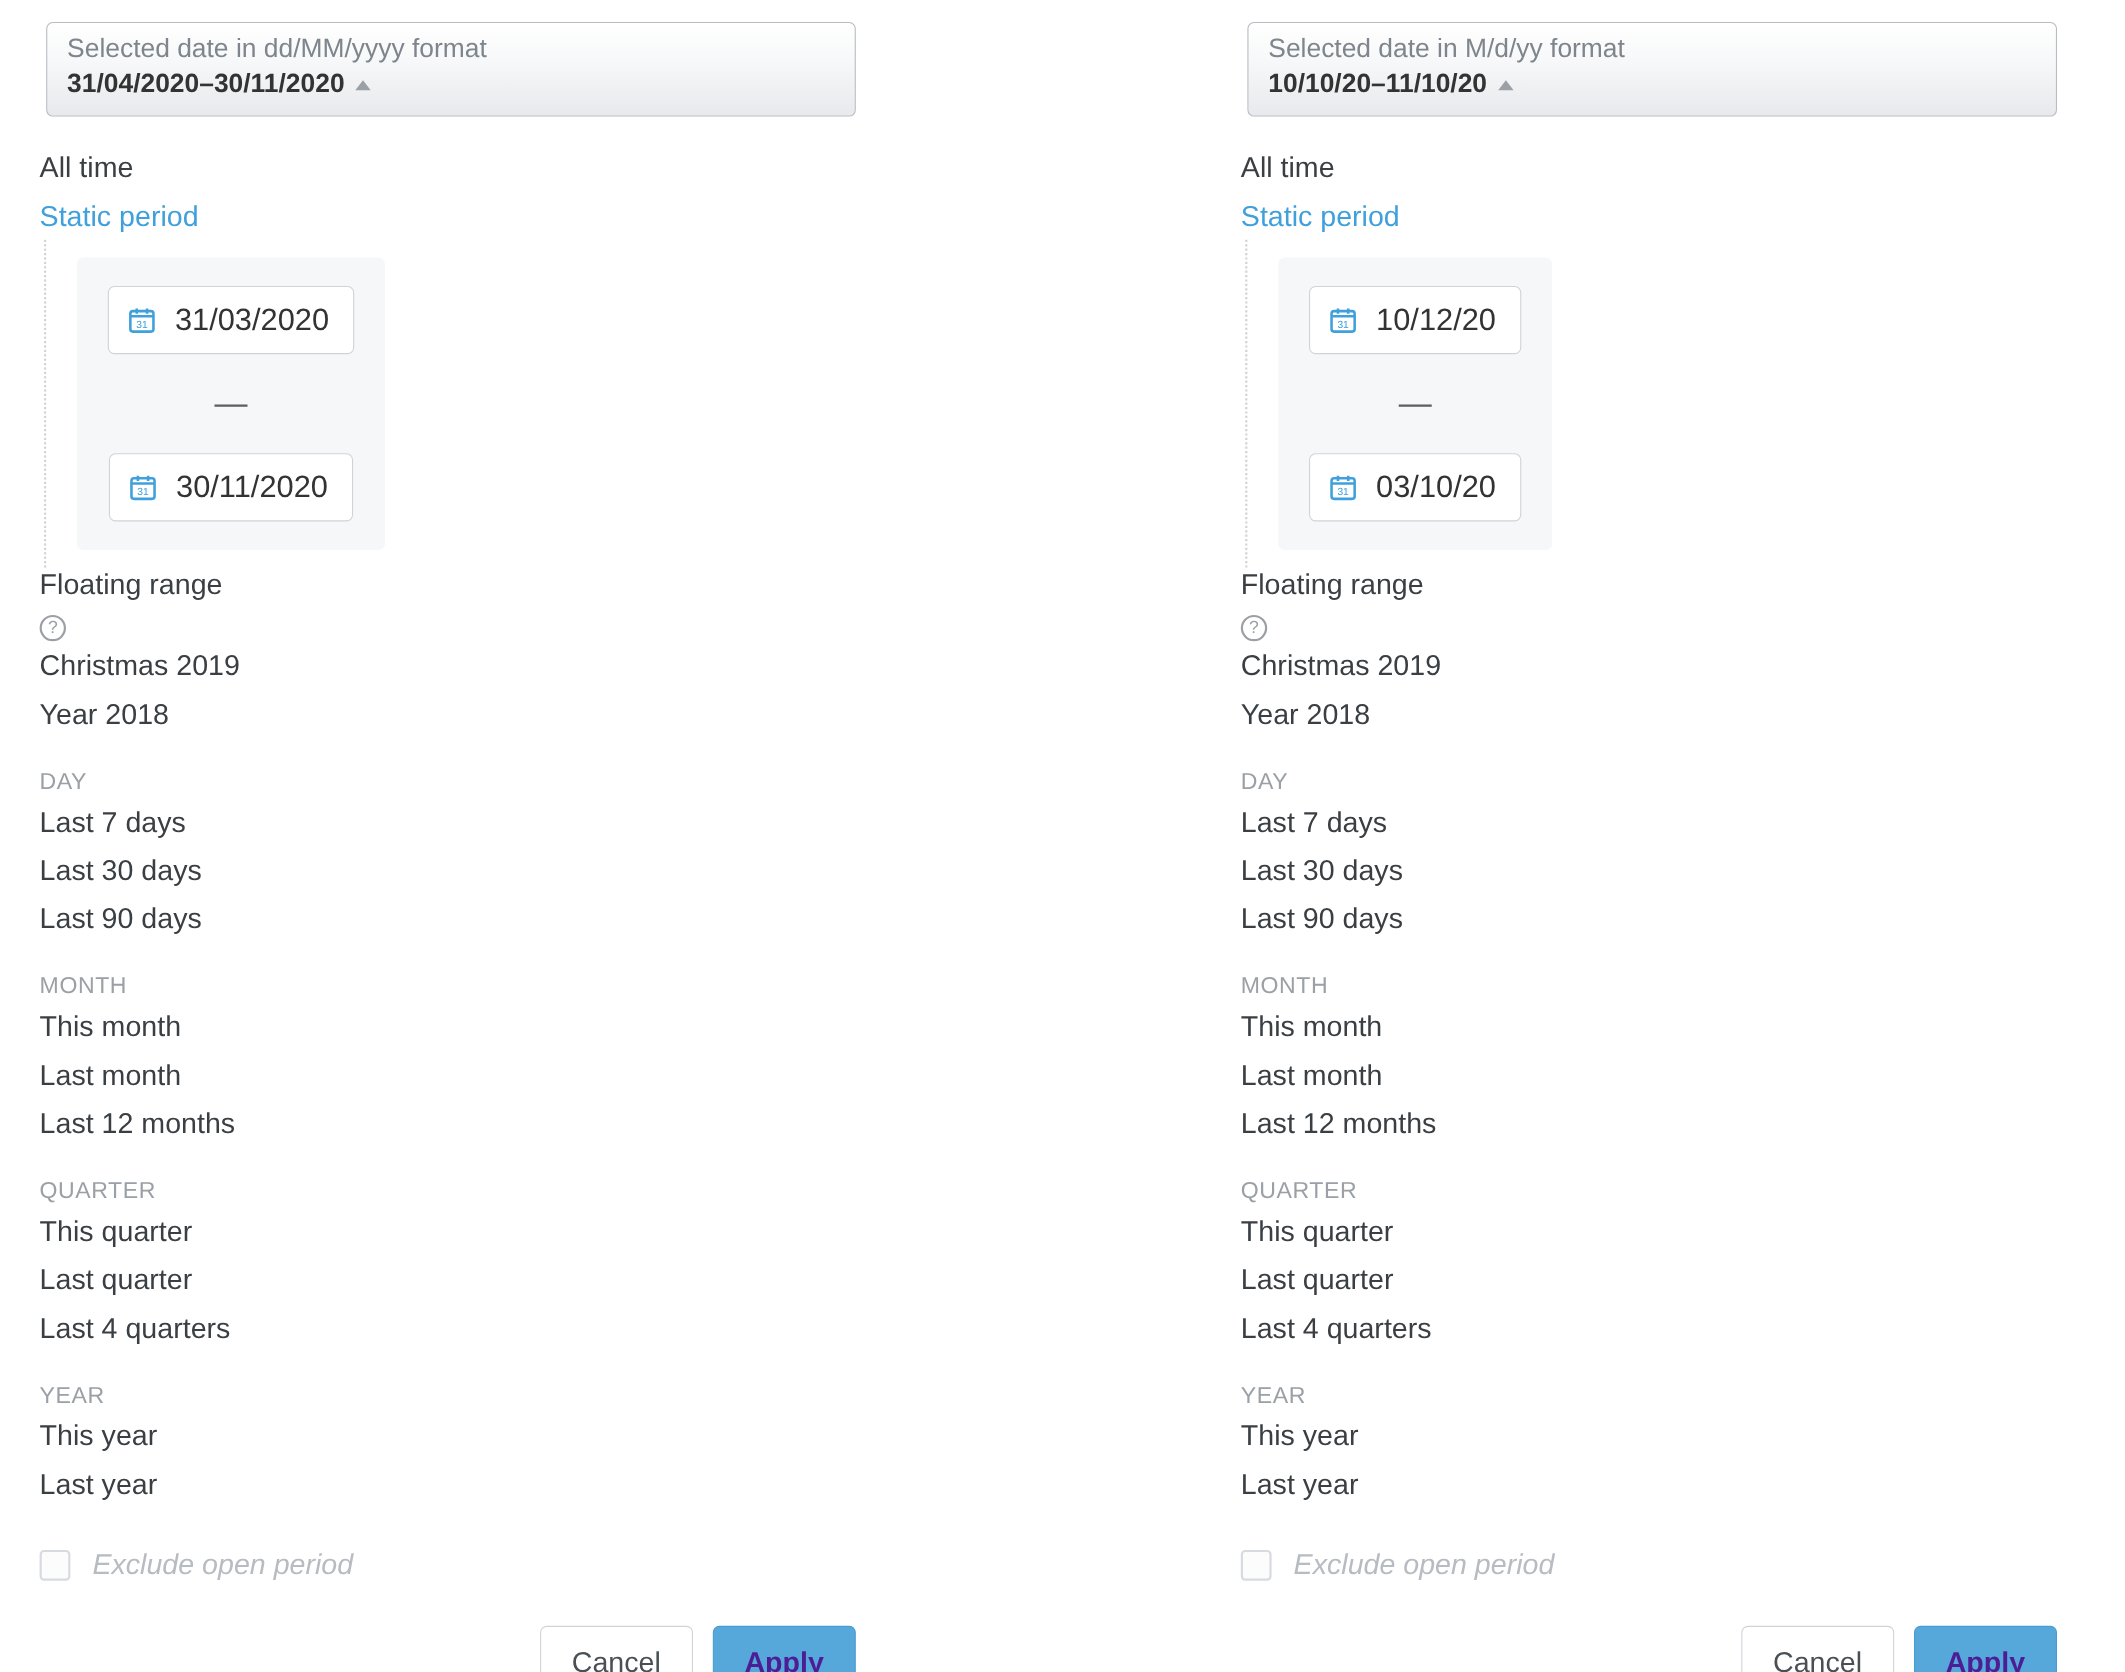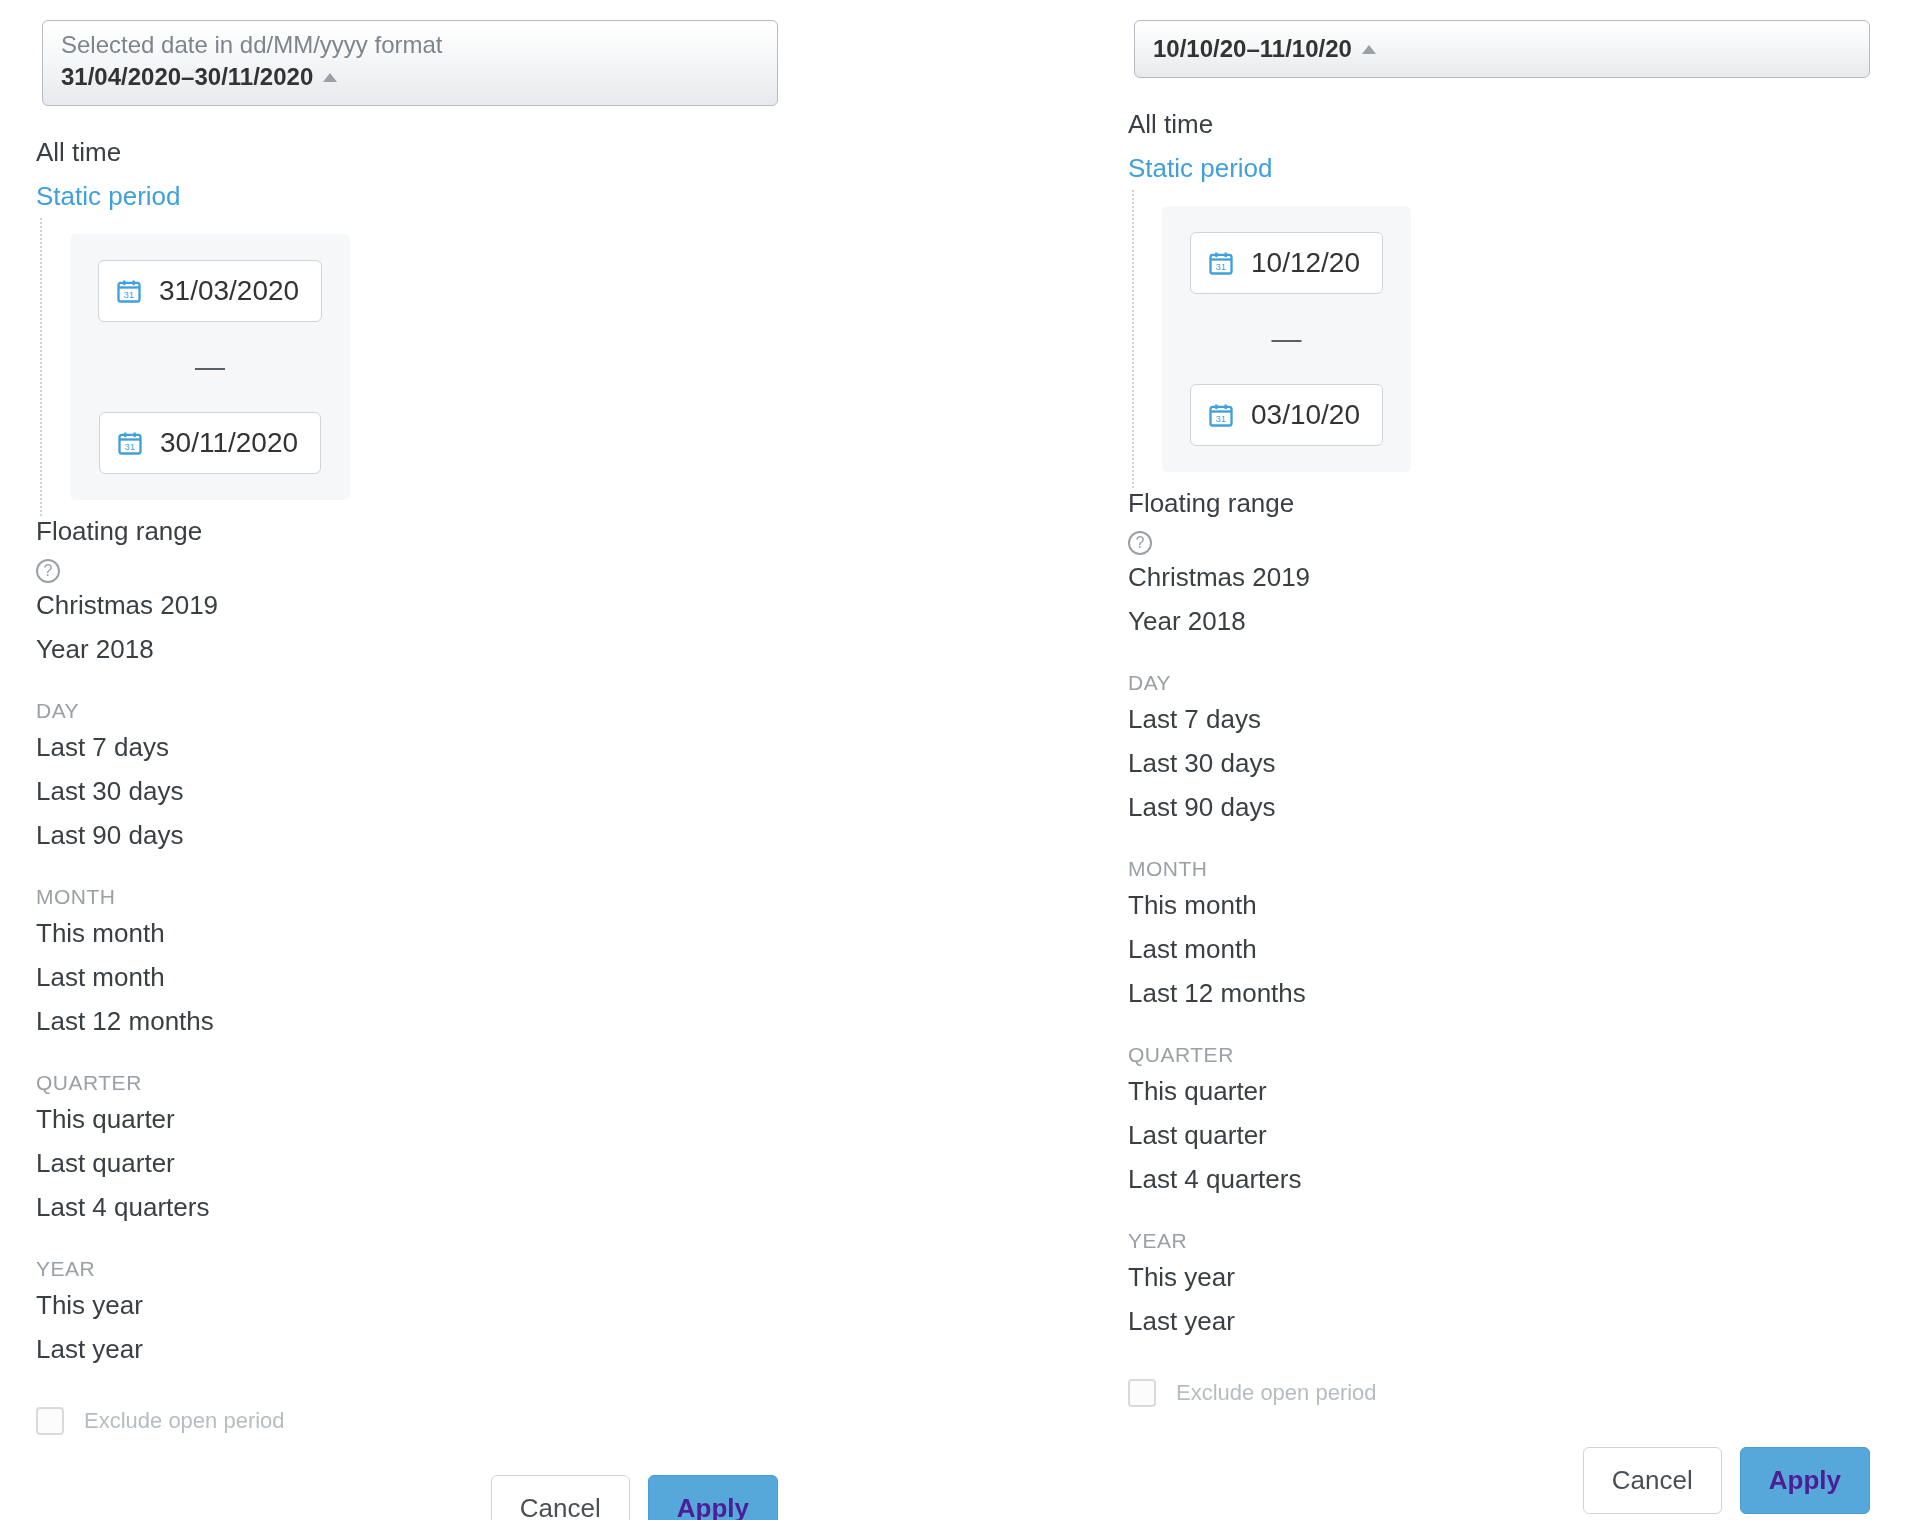--- a/index.html
+++ b/index.html
@@ -127,22 +127,23 @@
     gap: 20px;
     margin-top: 36px;
   }
   .chk {
     width: 28px; height: 28px;
     border: 2px solid #d7dbe0;
     border-radius: 4px;
     background: #fcfcfd;
   }
   .exclude-label {
-    font-size: 22px;
+    font-size: 26px;
     color: #b7bcc2;
+    font-style: italic;
   }
 
   
   .footer {
     display: flex;
     justify-content: flex-end;
     gap: 18px;
     margin-top: 40px;
   }
   .btn {
@@ -247,20 +248,21 @@
     <div class="footer">
       <div class="btn cancel">Cancel</div>
       <div class="btn apply">Apply</div>
     </div>
   </div>
 </div>
 
 <div class="panel right">
 
   <div class="hdr">
+    <div class="hdr-caption">Selected date in M/d/yy format</div>
     <div class="hdr-range-line">
       <span class="hdr-range">10/10/20–11/10/20</span>
       <span class="caret-up"></span>
     </div>
   </div>
 
   <div class="body">
     <div class="opt">All time</div>
     <div class="opt selected">Static period</div>
 

